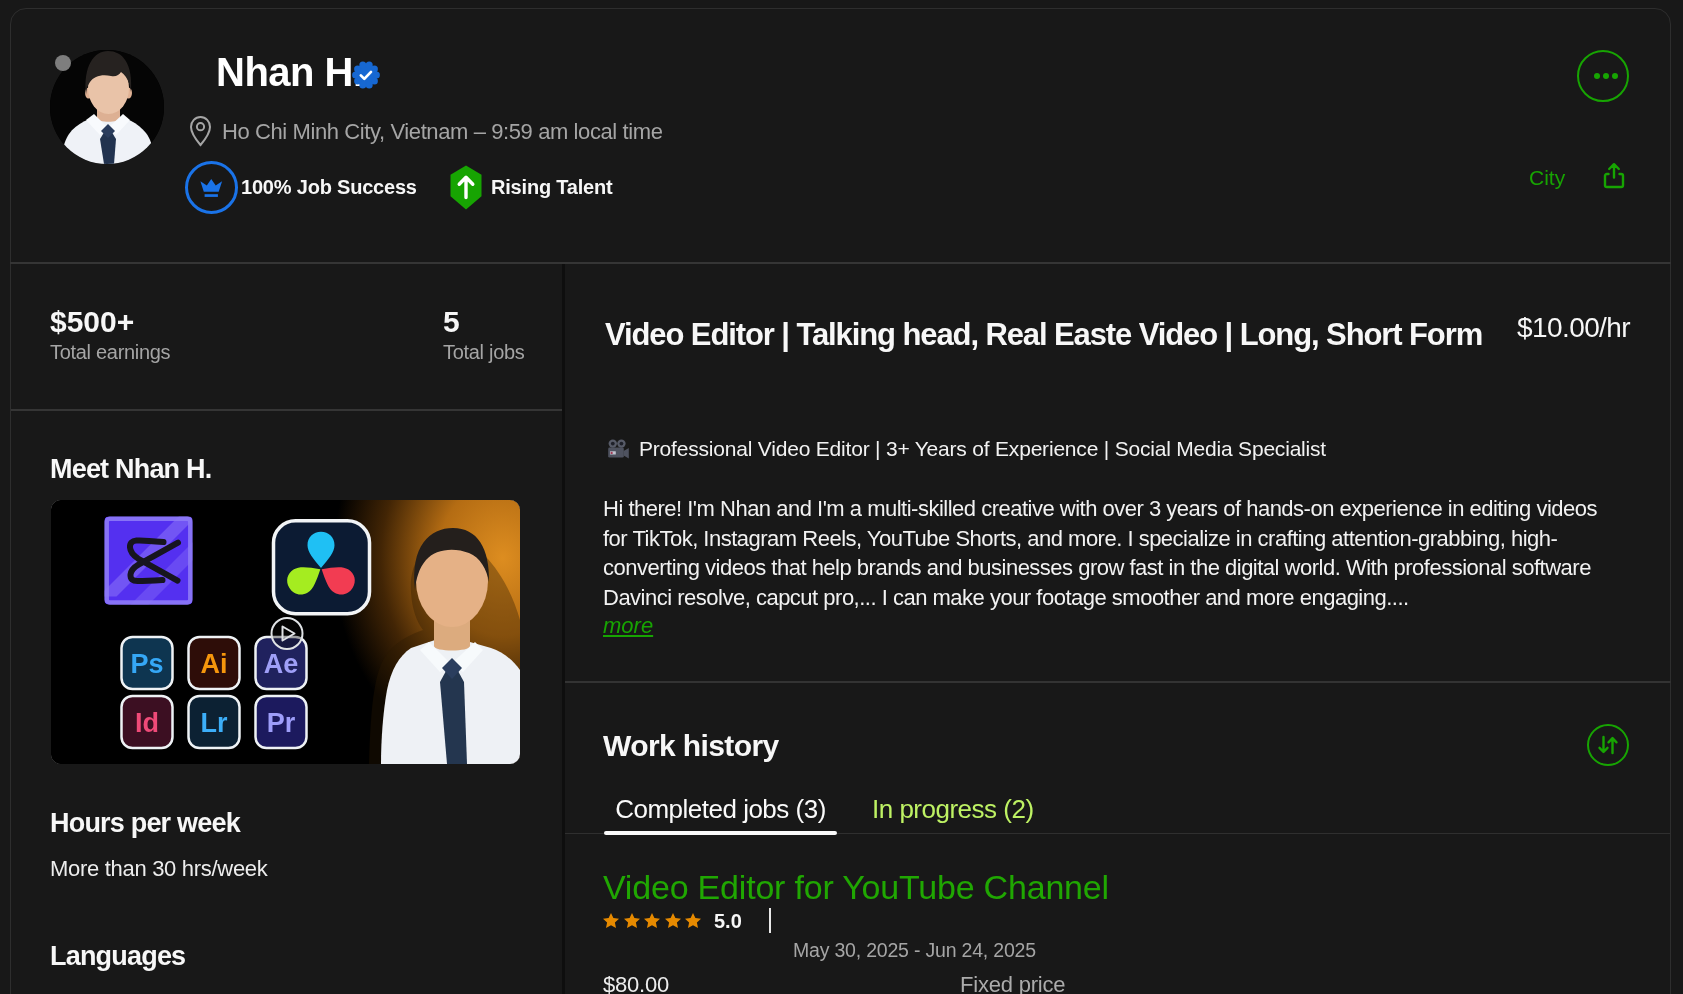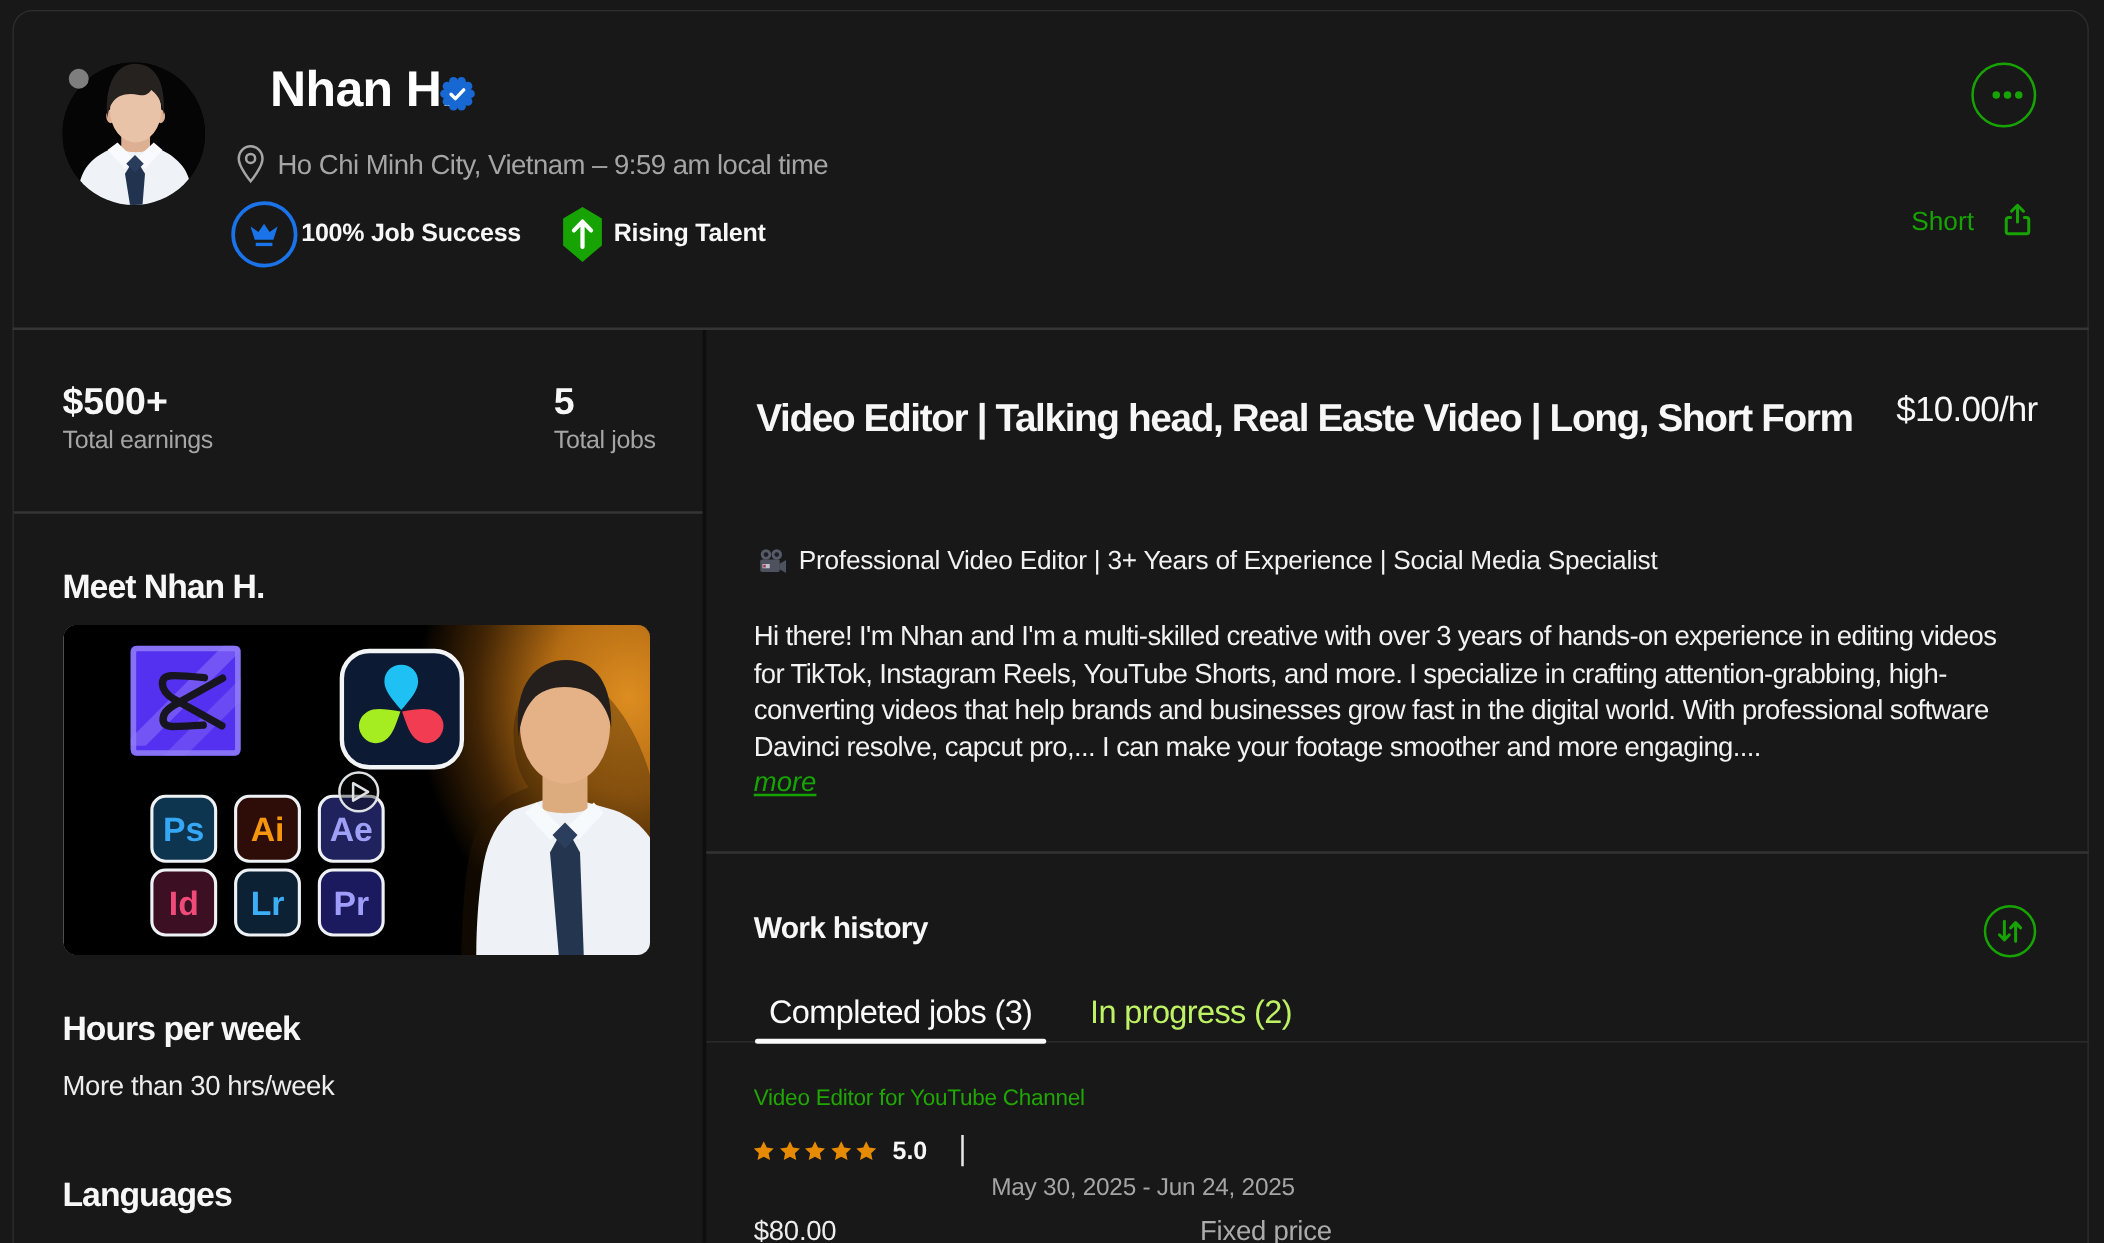--- a/index.html
+++ b/index.html
@@ -68,21 +68,21 @@
 </svg>
 <div class="abs white" style="left:241px;top:176px;font-size:20px;font-weight:600;letter-spacing:-0.2px;">100% Job Success</div>
 <svg class="abs" style="left:448px;top:165px;" width="36" height="45" viewBox="0 0 36 45">
  <path fill="#17a402" d="M18 0.5L33.5 9.7v21.6L18 44.5 2.5 31.3V9.7z"></path>
  <path fill="none" stroke="#fff" stroke-width="3.4" stroke-linecap="round" stroke-linejoin="round" d="M18 32.5V12.5M11.2 19.3L18 12.3l6.8 7"></path>
 </svg>
 <div class="abs white" style="left:491px;top:176px;font-size:20px;font-weight:600;letter-spacing:-0.2px;">Rising Talent</div>
 
 <div class="abs" style="left:1577px;top:50px;width:52px;height:52px;border-radius:50%;border:2px solid #17a402;"></div>
 <div class="abs" style="left:1594px;top:73px;width:6px;height:6px;border-radius:50%;background:#17a402;box-shadow:9px 0 #17a402,18px 0 #17a402;"></div>
-<div class="abs green" style="left:1529px;top:166px;font-size:21px;font-weight:500;color:#17a402;">Short</div>
+<div class="abs green" style="left:1529px;top:166px;font-size:21px;font-weight:500;color:#17a402;">City</div>
 <svg class="abs" style="left:1600px;top:162px;" width="28" height="28" viewBox="0 0 28 28">
  <path fill="none" stroke="#17a402" stroke-width="2.4" stroke-linecap="round" stroke-linejoin="round" d="M8.5 12H6.8c-1 0-1.8.8-1.8 1.8v9.4c0 1 .8 1.8 1.8 1.8h14.4c1 0 1.8-.8 1.8-1.8v-9.4c0-1-.8-1.8-1.8-1.8h-1.7M14 2.5v13M9.2 7L14 2.2 18.8 7"></path>
 </svg>
 
 <div class="abs white" style="left:50px;top:305px;font-size:30px;font-weight:700;">$500+</div>
 <div class="abs gray" style="left:50px;top:341px;font-size:20px;letter-spacing:-0.3px;">Total earnings</div>
 <div class="abs white" style="left:443px;top:305px;font-size:30px;font-weight:700;">5</div>
 <div class="abs gray" style="left:443px;top:341px;font-size:20px;letter-spacing:-0.3px;">Total jobs</div>
 
 <div class="abs h2" style="left:50px;top:454px;">Meet Nhan H.</div>
@@ -195,32 +195,32 @@
  <rect x="3" y="12.2" width="5.8" height="3.4" rx="0.4" fill="#c0c3cf"></rect>
  <rect x="3.6" y="12.8" width="2" height="2.2" fill="#a23b55"></rect>
 </svg>
 <div class="abs" style="left:639px;top:437px;font-size:21px;letter-spacing:-0.2px;color:#f2f2f2;">Professional Video Editor | 3+ Years of Experience | Social Media Specialist</div>
 
 <div class="abs" style="left:603px;top:494px;font-size:22px;letter-spacing:-0.5px;line-height:29.5px;color:#f2f2f2;">Hi there! I'm Nhan and I'm a multi-skilled creative with over 3 years of hands-on experience in editing videos<br>for TikTok, Instagram Reels, YouTube Shorts, and more. I specialize in crafting attention-grabbing, high-<br>converting videos that help brands and businesses grow fast in the digital world. With professional software<br>Davinci resolve, capcut pro,... I can make your footage smoother and more engaging....</div>
 <div class="abs" style="left:603px;top:613px;font-size:22px;color:#17a402;text-decoration:underline;font-style:italic;">more</div>
 
 <div class="abs" style="left:565px;top:681px;width:1106px;height:2px;background:#333333;"></div>
 
-<div class="abs white" style="left:603px;top:729px;font-size:24px;font-weight:700;letter-spacing:-0.6px;">Work history</div>
+<div class="abs white" style="left:603px;top:729px;font-size:30px;font-weight:700;letter-spacing:-0.6px;">Work history</div>
 <div class="abs" style="left:1587px;top:724px;width:42px;height:42px;border-radius:50%;border:2.5px solid #17a402;"></div>
 <svg class="abs" style="left:1587px;top:724px;" width="42" height="42" viewBox="0 0 42 42">
  <path fill="none" stroke="#17a402" stroke-width="2.4" stroke-linecap="round" stroke-linejoin="round" d="M16.5 13v14.5M12.5 23.8l4 4.2 4-4.2M25.5 29V14.5M21.5 18.3l4-4.2 4 4.2"></path>
 </svg>
 
 <div class="abs" style="left:565px;top:833px;width:1106px;height:1px;background:#2f2f2f;"></div>
 <div class="abs" style="left:604px;top:831px;width:233px;height:4px;background:#fafafa;border-radius:2px;"></div>
 <div class="abs" style="left:604px;top:794px;width:233px;text-align:center;font-size:26px;font-weight:500;letter-spacing:-0.5px;color:#fafafa;">Completed jobs (3)</div>
 <div class="abs" style="left:872px;top:794px;font-size:26px;letter-spacing:-0.5px;color:#bef264;">In progress (2)</div>
 
-<div class="abs" style="left:603px;top:868px;font-size:18px;letter-spacing:-0.2px;color:#20a702;text-align:right;">Video Editor for YouTube Channel</div>
+<div class="abs" style="left:603px;top:868px;font-size:34px;letter-spacing:-0.2px;color:#20a702;text-align:right;">Video Editor for YouTube Channel</div>
 
 <div class="abs" id="stars" style="left:603px;top:913px;white-space:nowrap;"><svg width="16" height="16" viewBox="0 0 16 16" style="margin-right:4.5px">
       <path fill="#e68a00" d="M8 0l2.4 5 5.6.7-4.1 3.8 1.1 5.5L8 12.3 3 15l1.1-5.5L0 5.7 5.6 5z"></path>
     </svg><svg width="16" height="16" viewBox="0 0 16 16" style="margin-right:4.5px">
       <path fill="#e68a00" d="M8 0l2.4 5 5.6.7-4.1 3.8 1.1 5.5L8 12.3 3 15l1.1-5.5L0 5.7 5.6 5z"></path>
     </svg><svg width="16" height="16" viewBox="0 0 16 16" style="margin-right:4.5px">
       <path fill="#e68a00" d="M8 0l2.4 5 5.6.7-4.1 3.8 1.1 5.5L8 12.3 3 15l1.1-5.5L0 5.7 5.6 5z"></path>
     </svg><svg width="16" height="16" viewBox="0 0 16 16" style="margin-right:4.5px">
       <path fill="#e68a00" d="M8 0l2.4 5 5.6.7-4.1 3.8 1.1 5.5L8 12.3 3 15l1.1-5.5L0 5.7 5.6 5z"></path>
     </svg><svg width="16" height="16" viewBox="0 0 16 16" style="margin-right:4.5px">

